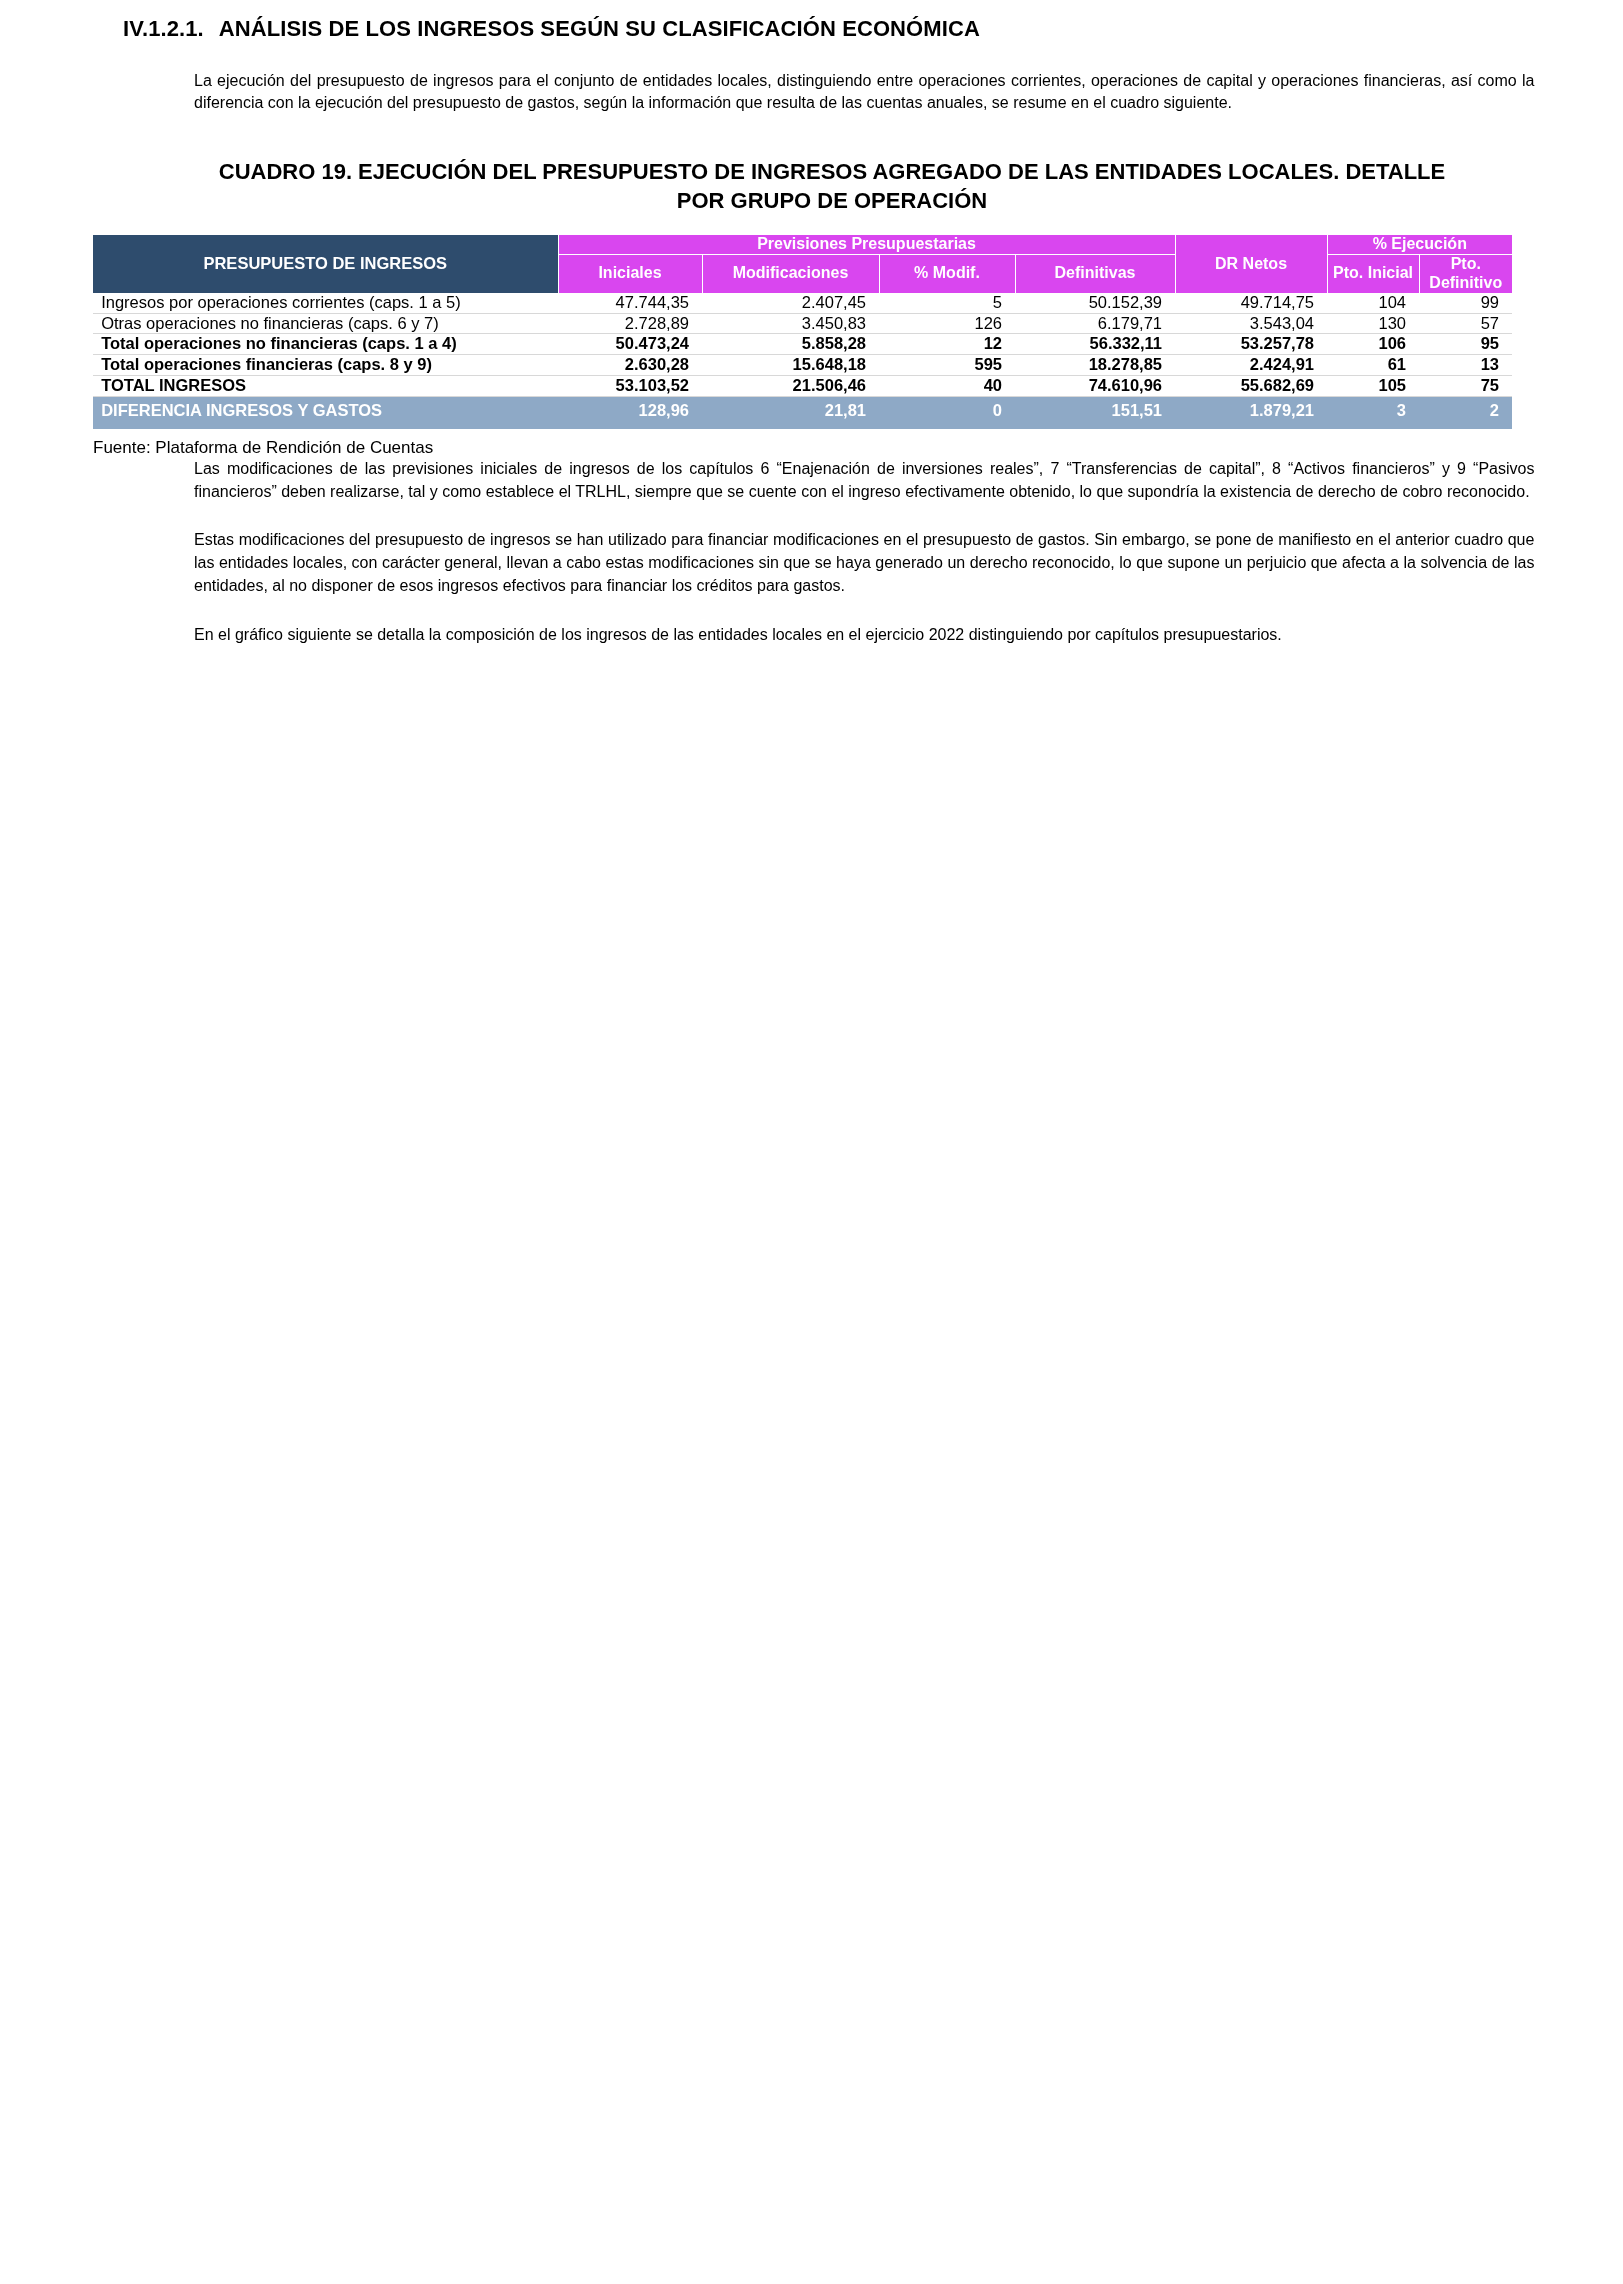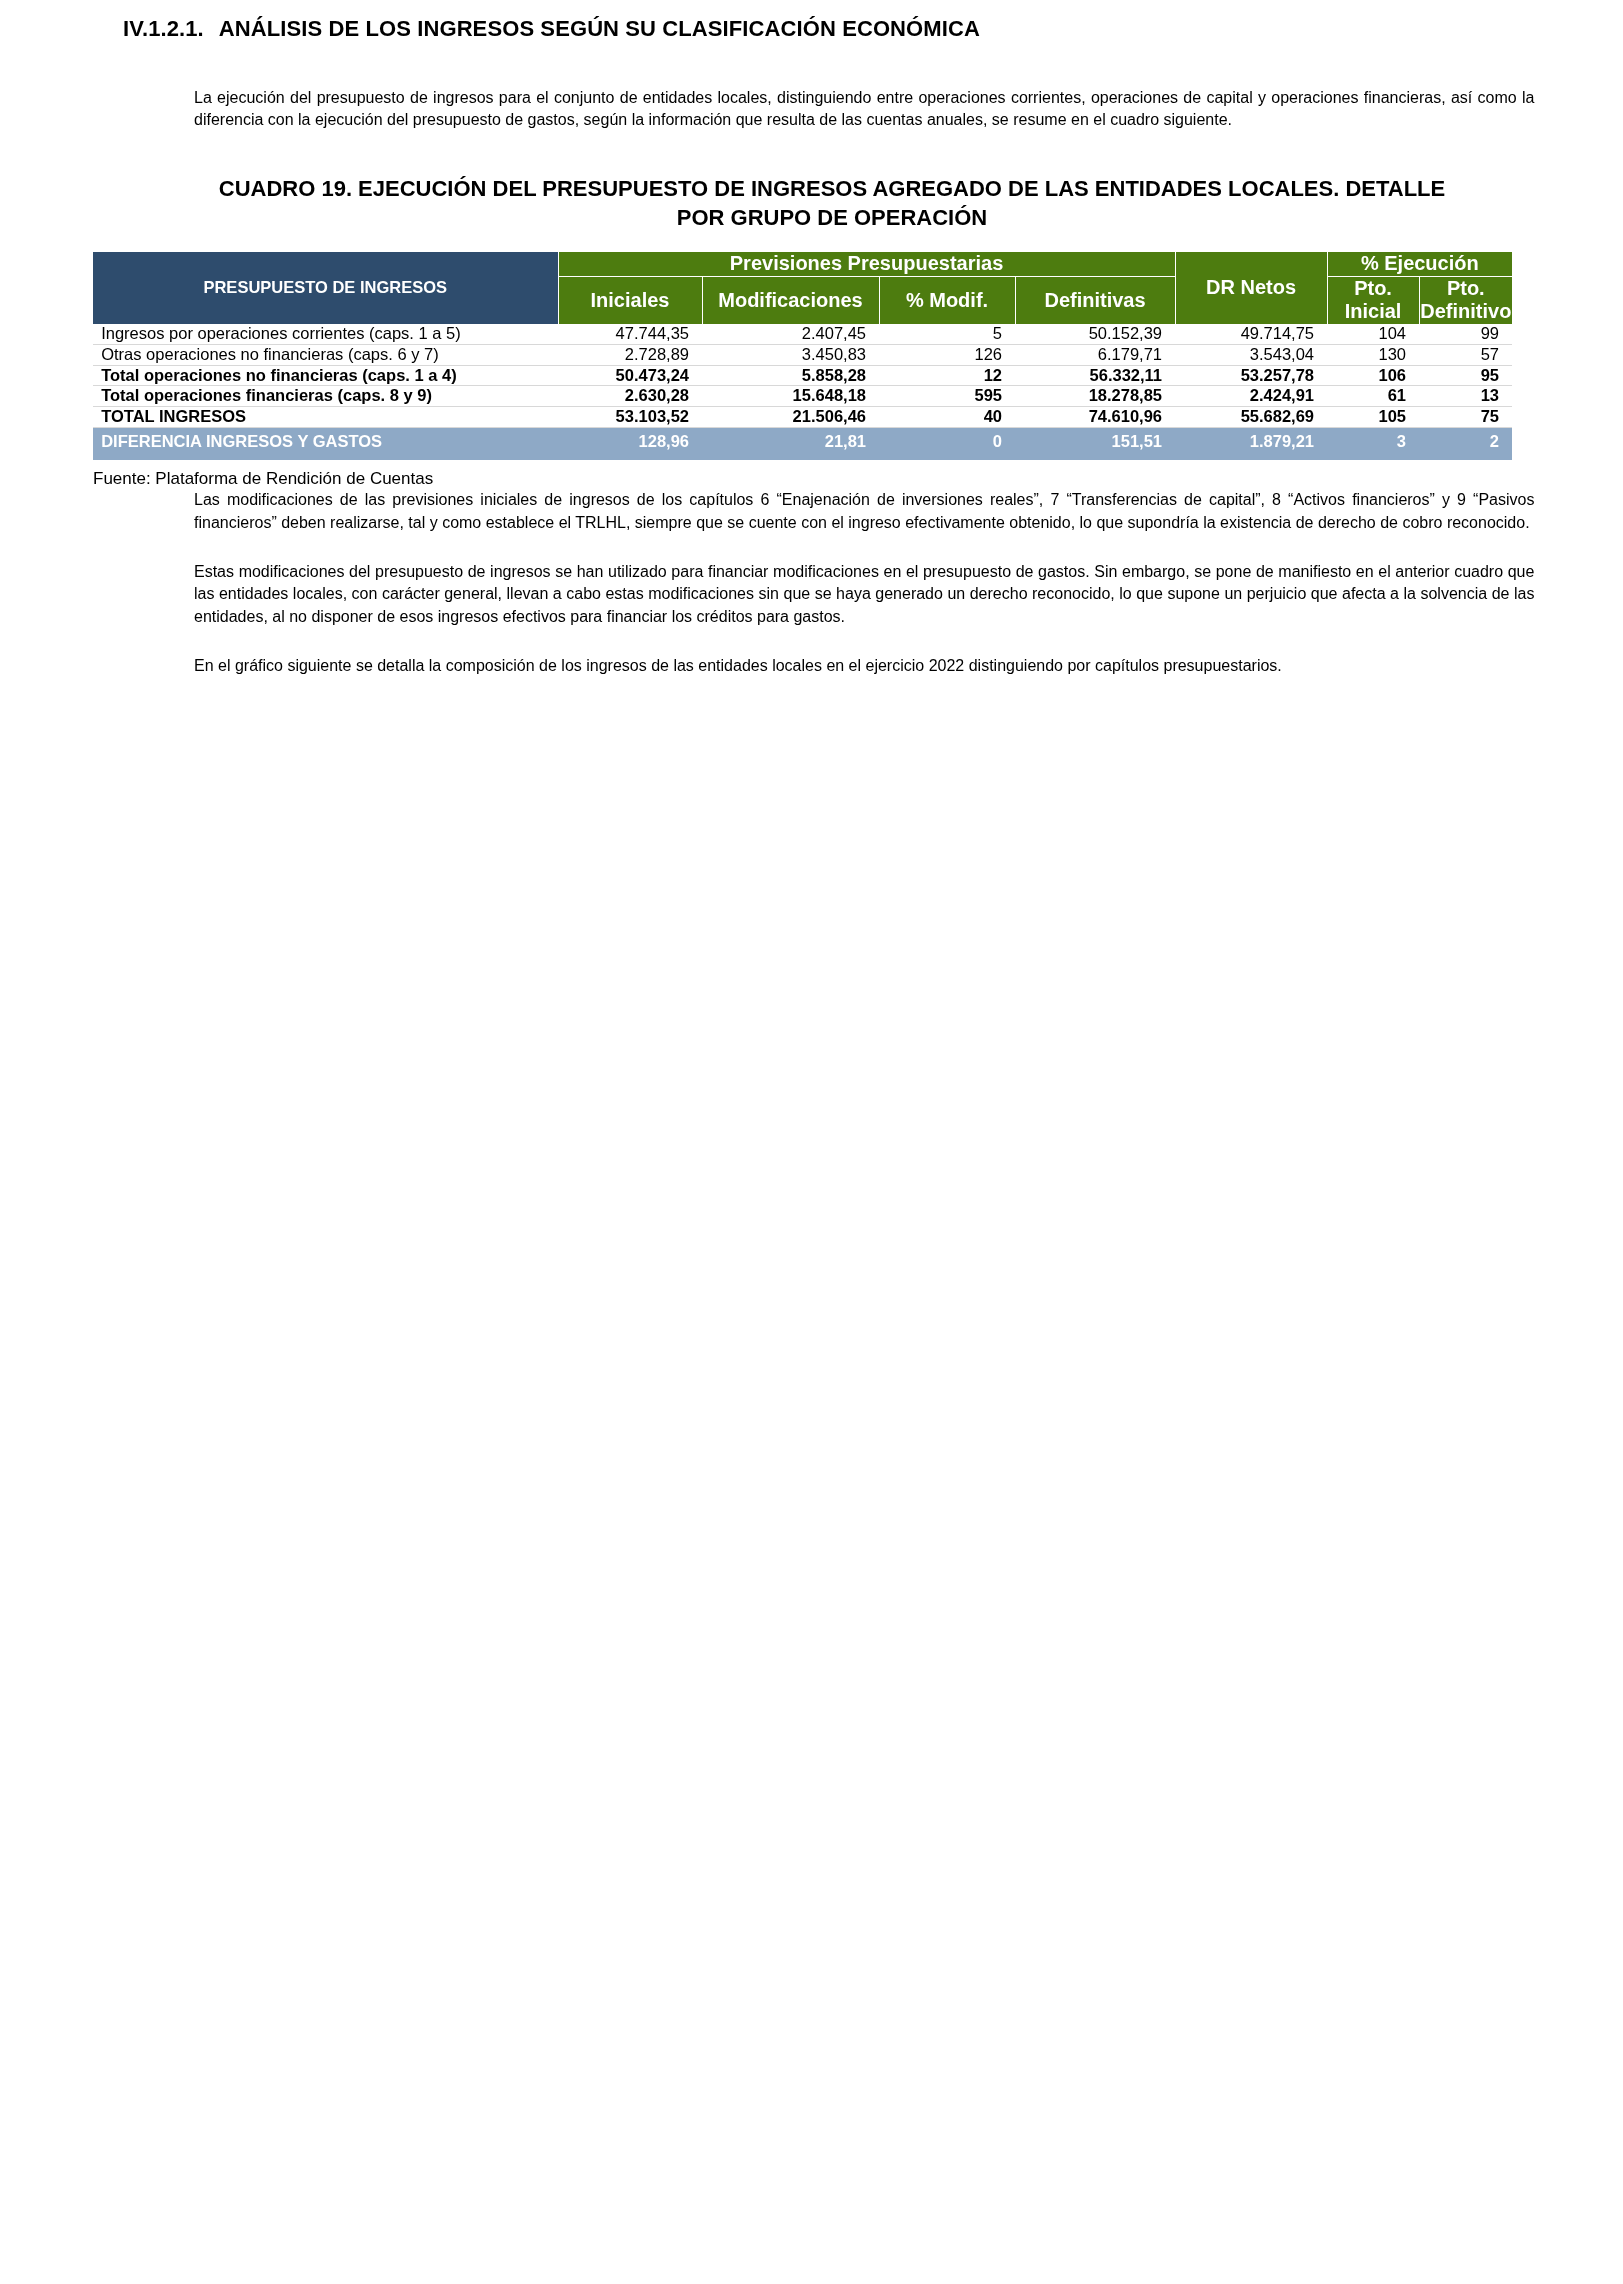--- a/index.html
+++ b/index.html
@@ -18,21 +18,21 @@
     min-height: 2284px;
     box-sizing: border-box;
     padding: 15px 82px 33px 123px;
     position: relative;
   }
   
   .section-heading {
     font-size: 22px;
     line-height: 1.25;
     letter-spacing: 0.1px;
-    margin: 0 0 44px 0;
+    margin: 0 0 27px 0;
     display: flex;
     gap: 15px;
     white-space: nowrap;
   }
   .section-heading .num { flex: 0 0 auto; }
   .section-heading .ttl { flex: 1 1 auto; }
 
   
   p.body {
     font-size: 16px;
@@ -61,23 +61,23 @@
     border-collapse: collapse;
     width: 1419px;
     margin: 0 0 0 -30px;
     table-layout: fixed;
   }
   table.cuadro th, table.cuadro td {
     padding: 0;
     margin: 0;
   }
   .hdr-cell {
-    background: #4d7c0f;
+    background: #d946ef;
     color: #ffffff;
-    font-size: 20px;
+    font-size: 16px;
     font-weight: bold;
     text-align: center;
     vertical-align: middle;
     border-right: 1.6px solid #ffffff;
     border-bottom: 1.6px solid #ffffff;
     line-height: 1.18;
     padding: 5px 5px;
   }
   .hdr-cell.nb { border-bottom: none; }
   .hdr-cell.last { border-right: none; }

